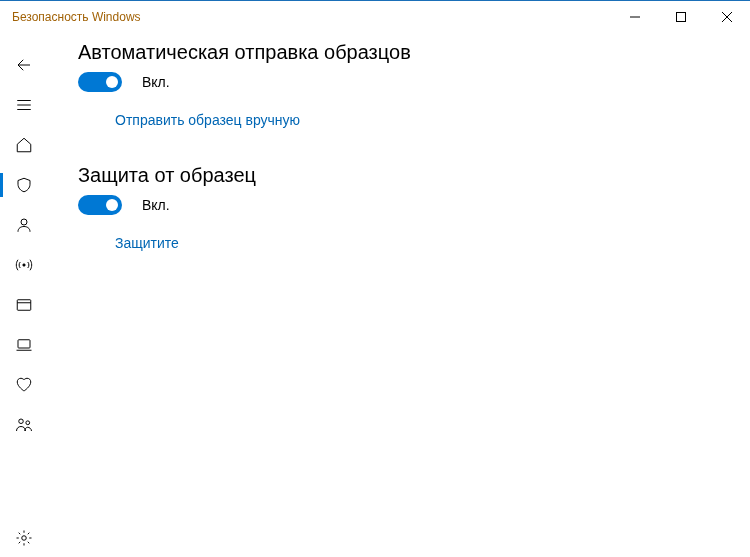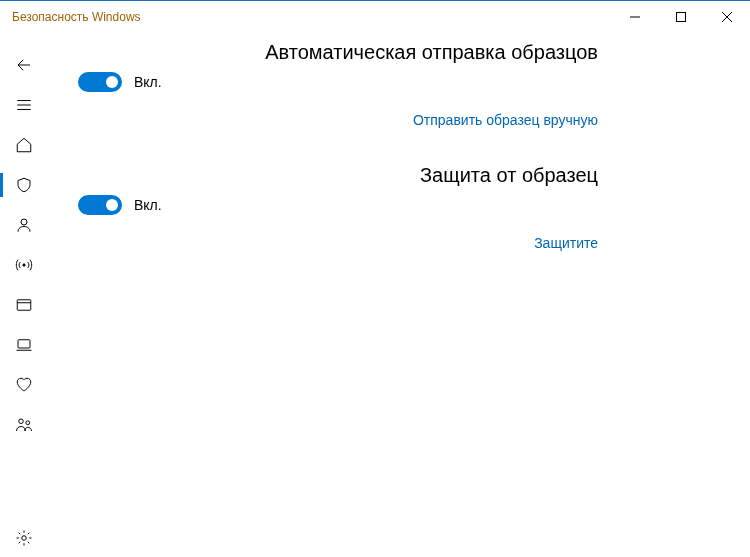--- a/index.html
+++ b/index.html
@@ -51,42 +51,41 @@
     left: 0; top: 8px; bottom: 8px;
     width: 3px;
     background: #0078d4;
   }
   .navitem svg { width: 18px; height: 18px; stroke: #000; fill: none; stroke-width: 1.3; }
   .settings-spacer { flex: 1; }
   .content {
     flex: 1;
     padding: 8px 52px 0 30px;
     overflow-y: auto;
-    text-align: right;
   }
   .section {
     margin-bottom: 36px;
     max-width: 520px;
   }
   .section h2 {
     font-size: 20px;
     font-weight: 400;
     color: #000;
     margin-bottom: 8px;
   }
   .section p.desc {
     font-size: 14px;
     color: #444;
     line-height: 1.4;
     margin-bottom: 18px;
   }
   .toggle-row {
     display: flex;
     align-items: center;
-    gap: 12px;
+    gap: 20px;
     margin-bottom: 20px;
   }
   .toggle {
     width: 44px; height: 20px;
     background: #0078d4;
     border-radius: 10px;
     position: relative;
   }
   .toggle::after {
     content: "";
@@ -94,20 +93,21 @@
     width: 12px; height: 12px;
     background: #fff;
     border-radius: 50%;
     top: 4px; right: 4px;
   }
   .toggle-label { font-size: 14px; color: #000; }
   .link {
     color: #0066b4;
     font-size: 14px;
     cursor: pointer;
+    margin-left: 37px;
   }
 </style>
 </head>
 <body>
 
 <div class="titlebar">
   <span class="title">Безопасность Windows</span>
   <div class="winbtn">
     <svg viewBox="0 0 10 10">
         <line x1="0" y1="5" x2="10" y2="5" stroke="#000" stroke-width="1"></line>

